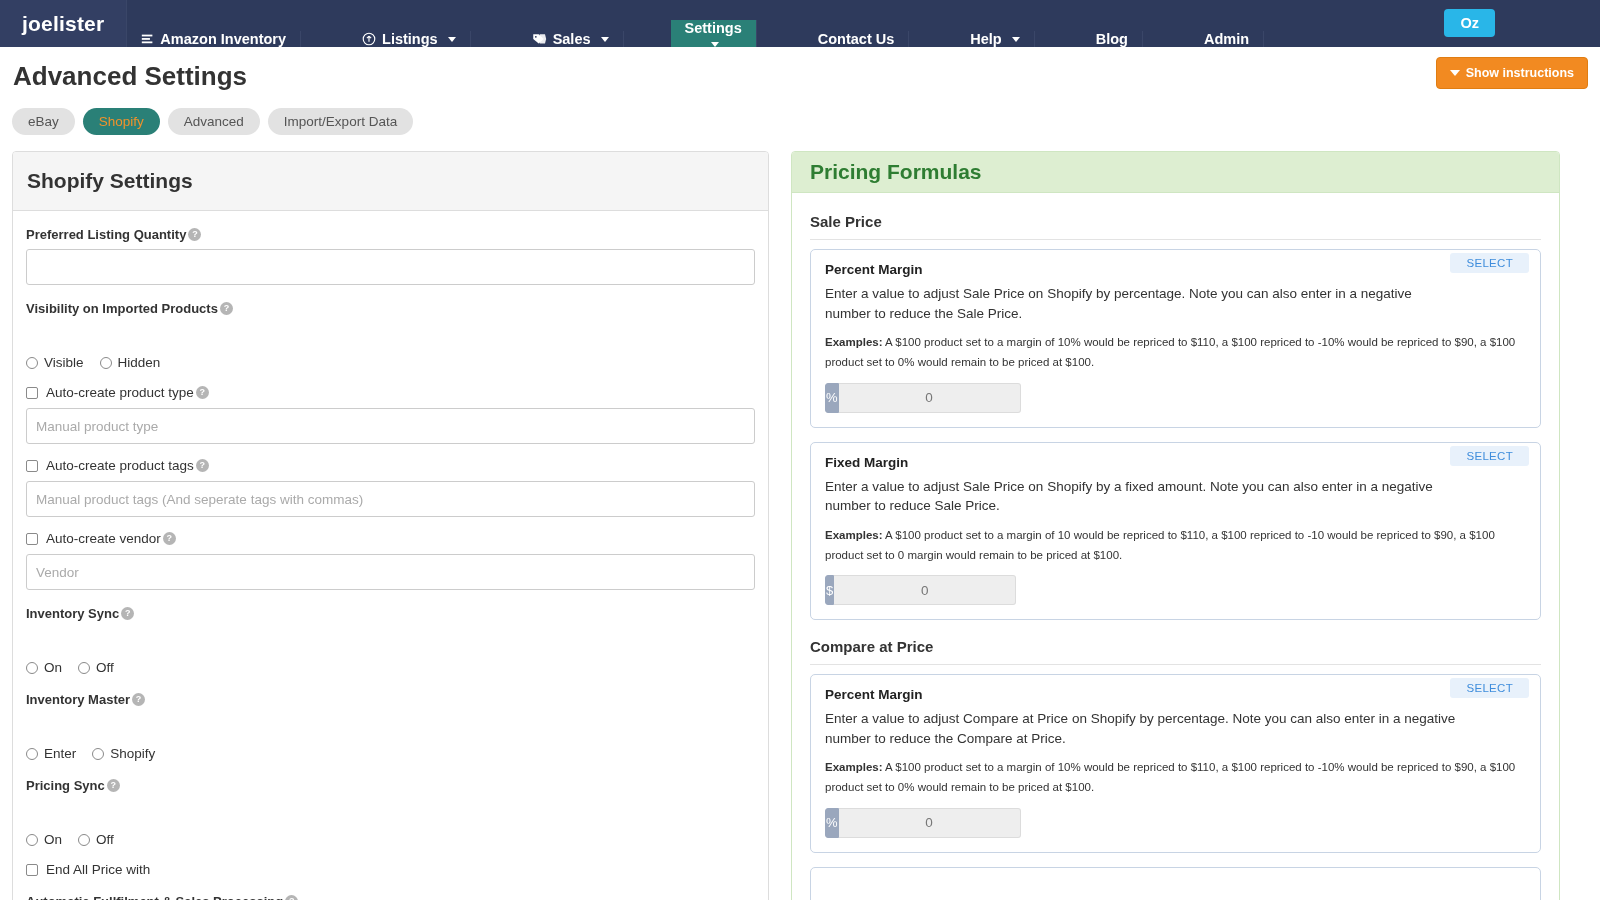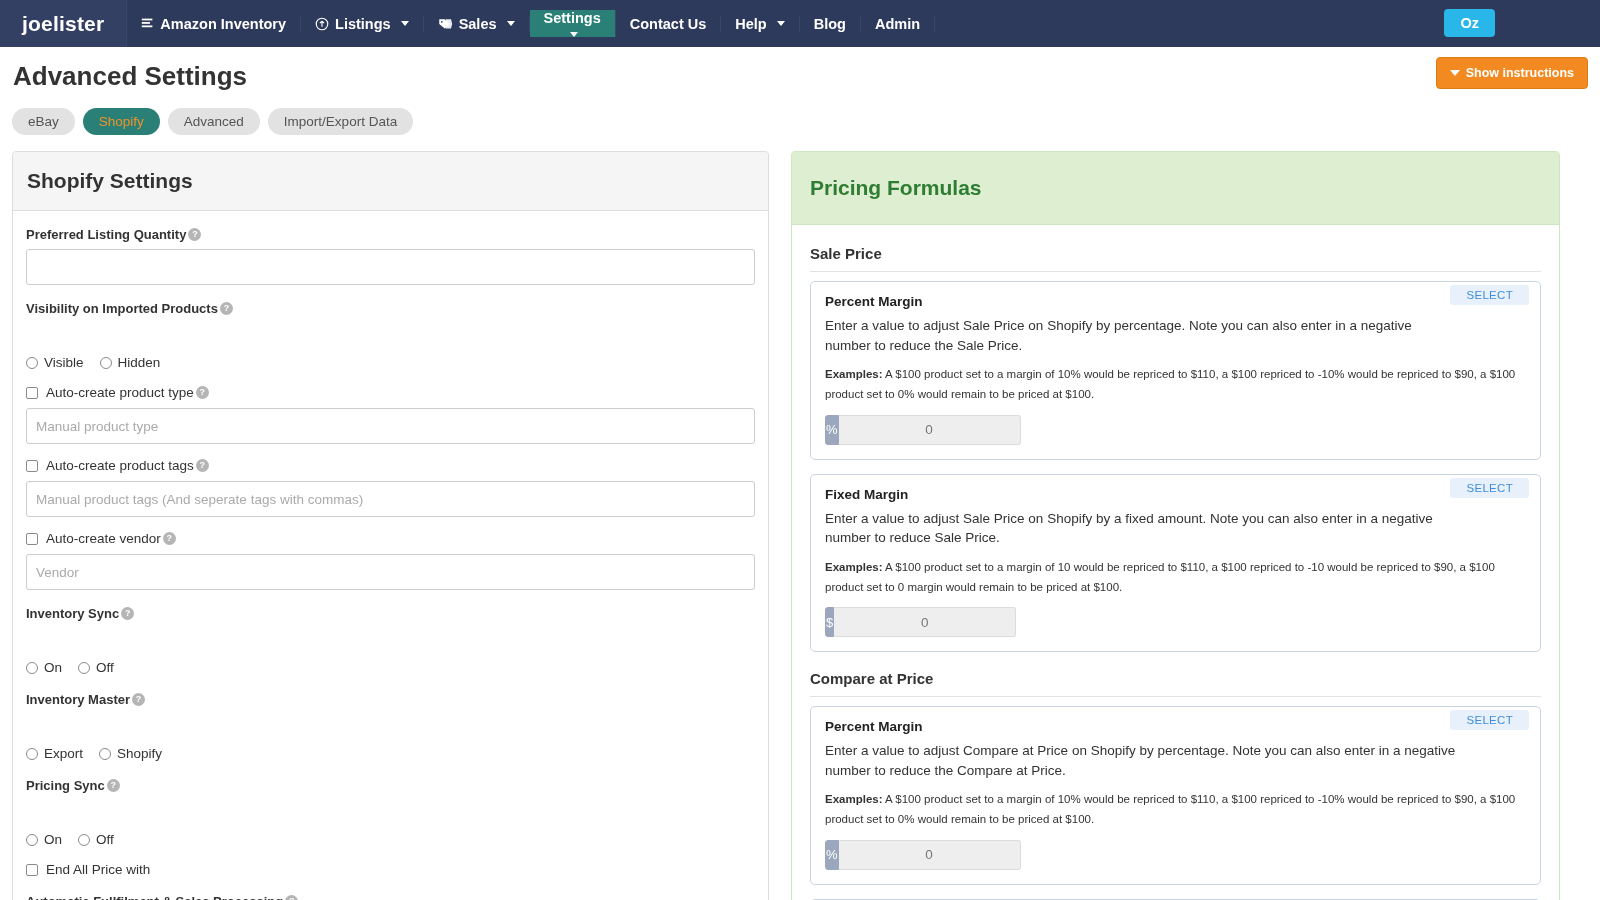--- a/index.html
+++ b/index.html
@@ -24,21 +24,21 @@
     display: flex; align-items: center;
     padding: 12px 22px;
     color: #fff;
     font-size: 21px;
     font-weight: bold;
     letter-spacing: .2px;
     background: #333f63;
     border-right: 1px solid #3a4straight;
     border-right: 1px solid #3a4668;
   }
-  .nav-items { display: flex; align-items: center; }
+  .nav-items { display: flex; align-items: flex-end; gap: 47px; }
   .nav-item {
     display: flex; align-items: center; gap: 6px;
     padding: 0 14px;
     color: #ffffff;
     font-size: 14.5px;
     font-weight: bold;
     white-space: nowrap;
     border-right: 1px solid #3a4668;
     cursor: pointer;
   }
@@ -122,21 +122,21 @@
     background: #f5f5f5;
     border-bottom: 1px solid #ddd;
     padding: 17px 14px;
   }
   .panel-title { font-size: 21px; font-weight: bold; color: #333; margin: 0; }
 
   .panel-green { border: 1px solid #cfe6c2; }
   .panel-green .panel-head-green {
     background: #ddeed1;
     border-bottom: 1px solid #cfe6c2;
-    padding: 24px 18px;
+    padding: 8px 18px;
   }
   .panel-green .panel-title-green {
     font-size: 21px; font-weight: bold; color: #2e7d32; margin: 0;
   }
 
   .panel-body { padding: 14px 13px 18px 13px; }
   .panel-body-right { padding: 16px 18px 10px 18px; }
 
   .panel-foot {
     background: #f5f5f5;
@@ -436,21 +436,21 @@
           </label>
         </div>
 
         <div class="field-label">
           <span>Inventory Master</span>
           <span class="help">?</span>
         </div>
         <div class="radio-row">
           <label class="radio-opt">
             <span class="radio-dot"></span>
-            <span>Export</span>
+            <span>Enter</span>
           </label>
           <label class="radio-opt">
             <span class="radio-dot"></span>
             <span>Shopify</span>
           </label>
         </div>
 
         <div class="field-label">
           <span>Pricing Sync</span>
           <span class="help">?</span>

